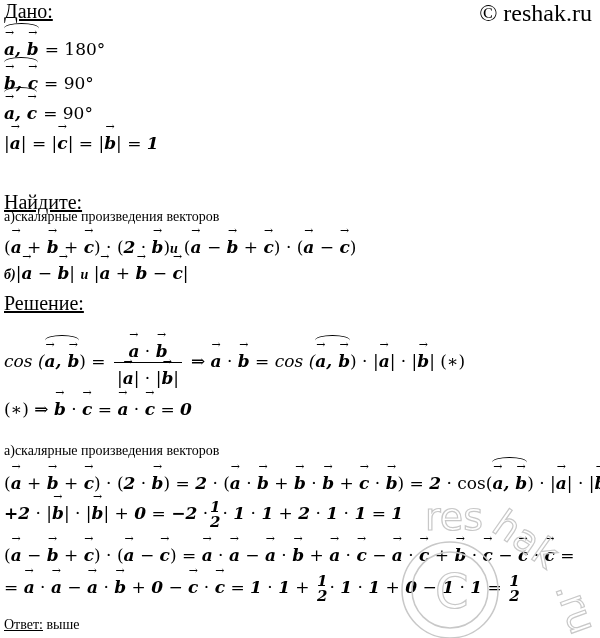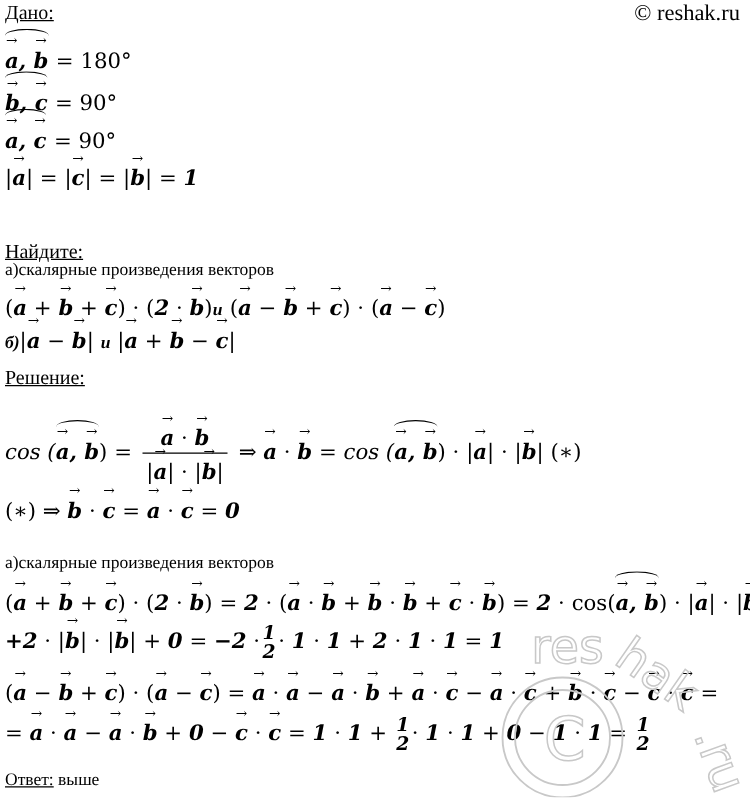--- a/index.html
+++ b/index.html
@@ -1,33 +1,33 @@
 <!DOCTYPE html>
 <html><head>
 <meta charset="utf-8">
 <style>
   html, body { margin:0; padding:0; background:#ffffff; }
   body { width:600px; height:638px; position:relative; overflow:hidden;
          font-family:"DejaVu Serif", serif; color:#000; }
   .line { position:absolute; left:4px; white-space:nowrap; font-size:19px; line-height:22px; }
-  .heading { font-family:"Liberation Serif", serif; font-size:16px; text-decoration:underline; }
+  .heading { font-family:"Liberation Serif", serif; font-size:20px; text-decoration:underline; }
   .plain { font-family:"Liberation Serif", serif; font-size:14px; }
   .m { font-family:"DejaVu Serif", serif; font-weight:bold; font-style:italic; font-size:17px; }
   .n { font-family:"DejaVu Serif", serif; font-weight:normal; font-style:normal; font-size:17px; }
   .vec { position:relative; display:inline-block; padding-top:4px; }
   .vec .arr { position:absolute; top:-6px; left:0; right:0; text-align:center; font-size:11px; font-style:normal; font-weight:normal; line-height:10px; }
   .arc { position:relative; display:inline-block; }
   .arc .cap { position:absolute; top:-11px; left:0; right:0; height:10px; border-top:1.5px solid #000; border-radius:50% 50% 0 0; }
   .frac { display:inline-block; vertical-align:middle; text-align:center; margin:0 3px; }
   .frac .num { display:block; border-bottom:1.5px solid #000; padding:0 3px; line-height:22px; }
   .frac .den { display:block; padding:0 3px; line-height:22px; }
   .small-frac { display:inline-block; vertical-align:middle; text-align:center; font-size:15px; margin:0 2px; }
   .small-frac .num { display:block; line-height:15px; }
   .small-frac .den { display:block; line-height:15px; }
-  .copyright { position:absolute; right:8px; top:0px; font-family:"Liberation Serif", serif; font-size:18px; }
+  .copyright { position:absolute; right:8px; top:0px; font-family:"Liberation Serif", serif; font-size:24px; }
   .wm { position:absolute; pointer-events:none; }
 </style>
 </head>
 <body>
 
 <div class="copyright">© reshak.ru</div>
 
 <div class="line heading" style="top:0px;">Дано:</div>
 
 <div class="line m" style="top:34px;">

